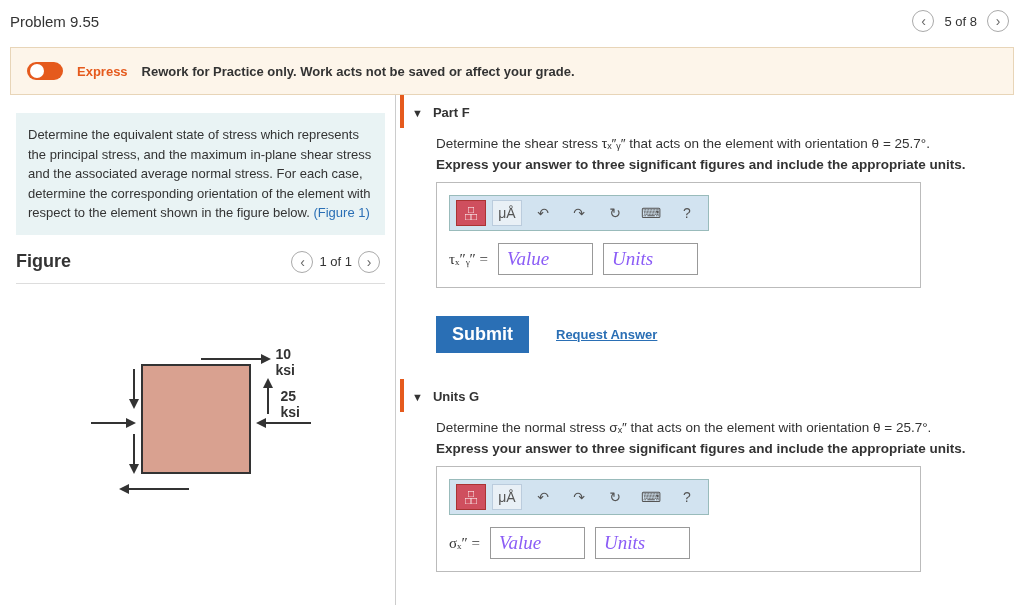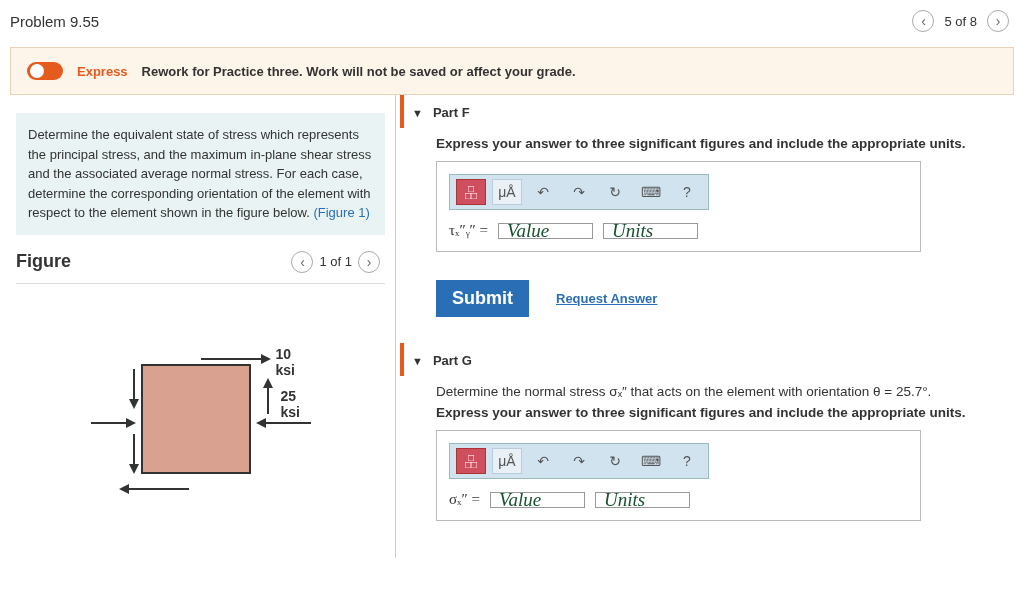--- a/index.html
+++ b/index.html
@@ -37,21 +37,21 @@
   .part-body { padding: 0 0 12px 22px; }
   .instr { margin: 6px 0; font-size: 13.5px; }
   .bold { font-weight: bold; }
   .answer-box { border: 1px solid #bbb; padding: 12px; margin: 10px 0; width: 485px; }
   .toolbar { background: #d2e3f0; border: 1px solid #9bb; display: inline-flex; align-items: center; gap: 6px; padding: 4px 6px; }
   .tbtn { width: 30px; height: 26px; display: flex; align-items: center; justify-content: center; font-size: 14px; cursor: pointer; color: #555; }
   .tbtn.templ { background: #cf4f5e; color: #fff; border: 1px solid #a33; font-size: 10px; flex-direction: column; line-height: 0.7; }
   .tbtn.greek { background: #e9f0f6; border: 1px solid #bcd; }
   .eq-row { display: flex; align-items: center; gap: 10px; margin-top: 12px; }
   .eq-label { font-family: 'Times New Roman', serif; font-size: 15px; }
-  .field { border: 1px solid #999; height: 16px; display: flex; align-items: center; padding: 0 8px; font-family: 'Times New Roman', serif; font-style: italic; font-size: 19px; color: #14532d; }
+  .field { border: 1px solid #999; height: 32px; display: flex; align-items: center; padding: 0 8px; font-family: 'Times New Roman', serif; font-style: italic; font-size: 19px; color: #8b5cf6; }
   .val { width: 95px; }
   .uni { width: 95px; }
   .submit-row { display: flex; align-items: center; gap: 18px; margin-top: 6px; padding-left: 22px;}
   .submit { background: #2a6fb5; color: #fff; border: none; padding: 8px 16px; font-weight: bold; font-size: 18px; cursor: pointer; }
   .req { color: #2a6fb5; text-decoration: underline; font-weight: bold; font-size: 13px; padding-left: 9px; }
 </style>
 </head>
 <body>
 
 <div class="header">
@@ -59,21 +59,21 @@
   <div class="header-nav">
     <div class="circ">‹</div>
     <div>5 of 8</div>
     <div class="circ">›</div>
   </div>
 </div>
 
 <div class="practice-banner">
   <div class="toggle"></div>
   <span class="practice-label">Express</span>
-  <span class="practice-text">Rework for Practice three. Work will not be saved or affect your grade.</span>
+  <span class="practice-text">Rework for Practice only. Work acts not be saved or affect your grade.</span>
 </div>
 
 <div class="cols">
   <div class="left">
     <div class="prompt">
       <span>Determine the equivalent state of stress which represents the principal stress, and the maximum in-plane shear stress and the associated average normal stress. For each case, determine the corresponding orientation of the element with respect to the element shown in the figure below. </span><a href="#">(Figure 1)</a>
     </div>
     <div class="fig-row">
       <div class="fig-title">Figure</div>
       <div class="fig-nav">
@@ -124,20 +124,21 @@
     </div>
   </div>
 
   <div class="right">
 
     <div class="part-head">
       <span class="caret">▼</span>
       <span class="part-title">Part F</span>
     </div>
     <div class="part-body">
+      <p class="instr">Determine the shear stress τₓ″ᵧ″ that acts on the element with orientation θ = 25.7°.</p>
       <p class="instr bold">Express your answer to three significant figures and include the appropriate units.</p>
       <div class="answer-box">
         <div class="toolbar">
           <div class="tbtn templ">
               <span>□</span>
               <span>□□</span>
             </div>
           <div class="tbtn greek">μÅ</div>
           <div class="tbtn">↶</div>
           <div class="tbtn">↷</div>
@@ -152,21 +153,21 @@
         </div>
       </div>
     </div>
     <div class="submit-row">
       <button class="submit">Submit</button>
       <a href="#" class="req">Request Answer</a>
     </div>
 
     <div class="part-head" style="margin-top:26px;">
       <span class="caret">▼</span>
-      <span class="part-title">Part G</span>
+      <span class="part-title">Units G</span>
     </div>
     <div class="part-body">
       <p class="instr">Determine the normal stress σₓ″ that acts on the element with orientation θ = 25.7°.</p>
       <p class="instr bold">Express your answer to three significant figures and include the appropriate units.</p>
       <div class="answer-box">
         <div class="toolbar">
           <div class="tbtn templ">
               <span>□</span>
               <span>□□</span>
             </div>

